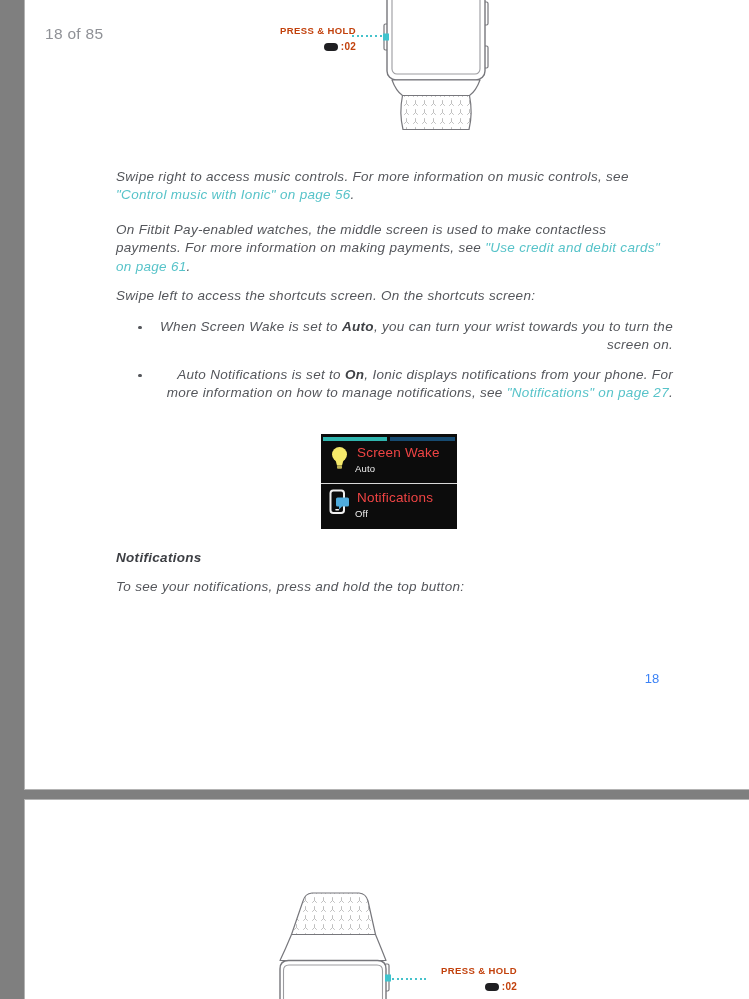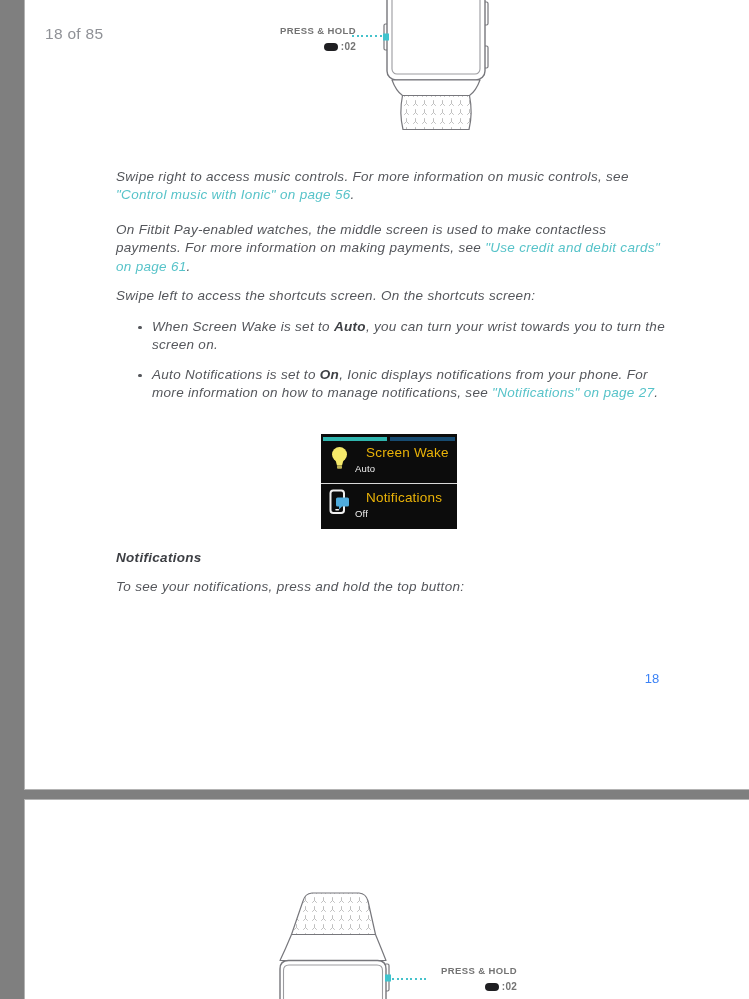--- a/index.html
+++ b/index.html
@@ -9,42 +9,42 @@
   #page1{top:-20px;height:810px;}
   #page2{top:799px;height:215px;}
   .p1-inner,.p2-inner{position:absolute;left:0;width:100%;height:100%;}
   .p1-inner{top:19px;}
   .p2-inner{top:-1px;}
 
   .page-indicator{position:absolute;left:20px;top:25px;font-size:15.5px;color:#8f9196;letter-spacing:.3px;}
 
   .para,.bullet,.heading,.hpara{position:absolute;font-size:13.5px;line-height:18.4px;color:#54565b;letter-spacing:.3px;font-style:italic;}
   .para{left:91px;width:557px;}
-  .bullet{left:127px;width:521px;}
+  .bullet{left:127px;width:521px;text-align:right;}
   .bullet::before{content:"";position:absolute;left:-14px;top:7.5px;width:3.5px;height:3.5px;border-radius:50%;background:#54565b;}
   a.doc-link{color:#57c3c9;text-decoration:none;}
   .b{font-weight:bold;color:#3f4145;}
   .heading{left:91px;font-weight:bold;color:#3d3f44;}
   .hpara{left:91px;width:557px;}
   .page-num{position:absolute;left:615px;top:671px;width:24px;text-align:center;font-size:13px;color:#3b82f6;}
 
-  .callout{position:absolute;width:100px;text-align:center;color:#737373;}
+  .callout{position:absolute;width:100px;text-align:center;color:#c2410c;}
   .callout .cl-label{font-size:9.5px;font-weight:bold;letter-spacing:.4px;line-height:11px;display:block;}
   .callout .cl-timer-row{margin-top:2px;font-size:10px;font-weight:bold;letter-spacing:.3px;padding-left:44px;}
   .pill{display:inline-block;width:14px;height:8px;border-radius:4px;background:#1f1f22;vertical-align:-1px;margin-right:3px;}
   .dotline{position:absolute;height:2px;background:repeating-linear-gradient(90deg,#45c2cb 0,#45c2cb 2px,transparent 2px,transparent 4.6px);}
 
   .watch-svg{position:absolute;}
 
   .wscreen{position:absolute;left:296px;top:434px;width:136px;height:95px;background:#0c0c0c;}
   .wbar{position:absolute;top:2.5px;height:4px;}
   .wbar.left{left:2px;width:64px;background:#2fb5ae;}
   .wbar.right{left:69px;width:65px;background:#164a70;}
   .wdivider{position:absolute;left:0;right:0;top:48.5px;height:1px;background:#d9d9d9;}
-  .wlabel{position:absolute;left:45px;color:#eab308;font-size:13.5px;letter-spacing:.2px;white-space:nowrap;}
+  .wlabel{position:absolute;left:36px;color:#ef4444;font-size:13.5px;letter-spacing:.2px;white-space:nowrap;}
   .wvalue{position:absolute;left:34px;color:#eeeeee;font-size:9.5px;letter-spacing:.2px;}
   .wicon{position:absolute;}
 </style>
 </head>
 <body>
 
 <div class="viewport">
 
   <div class="page" id="page1">
   <div class="p1-inner">

